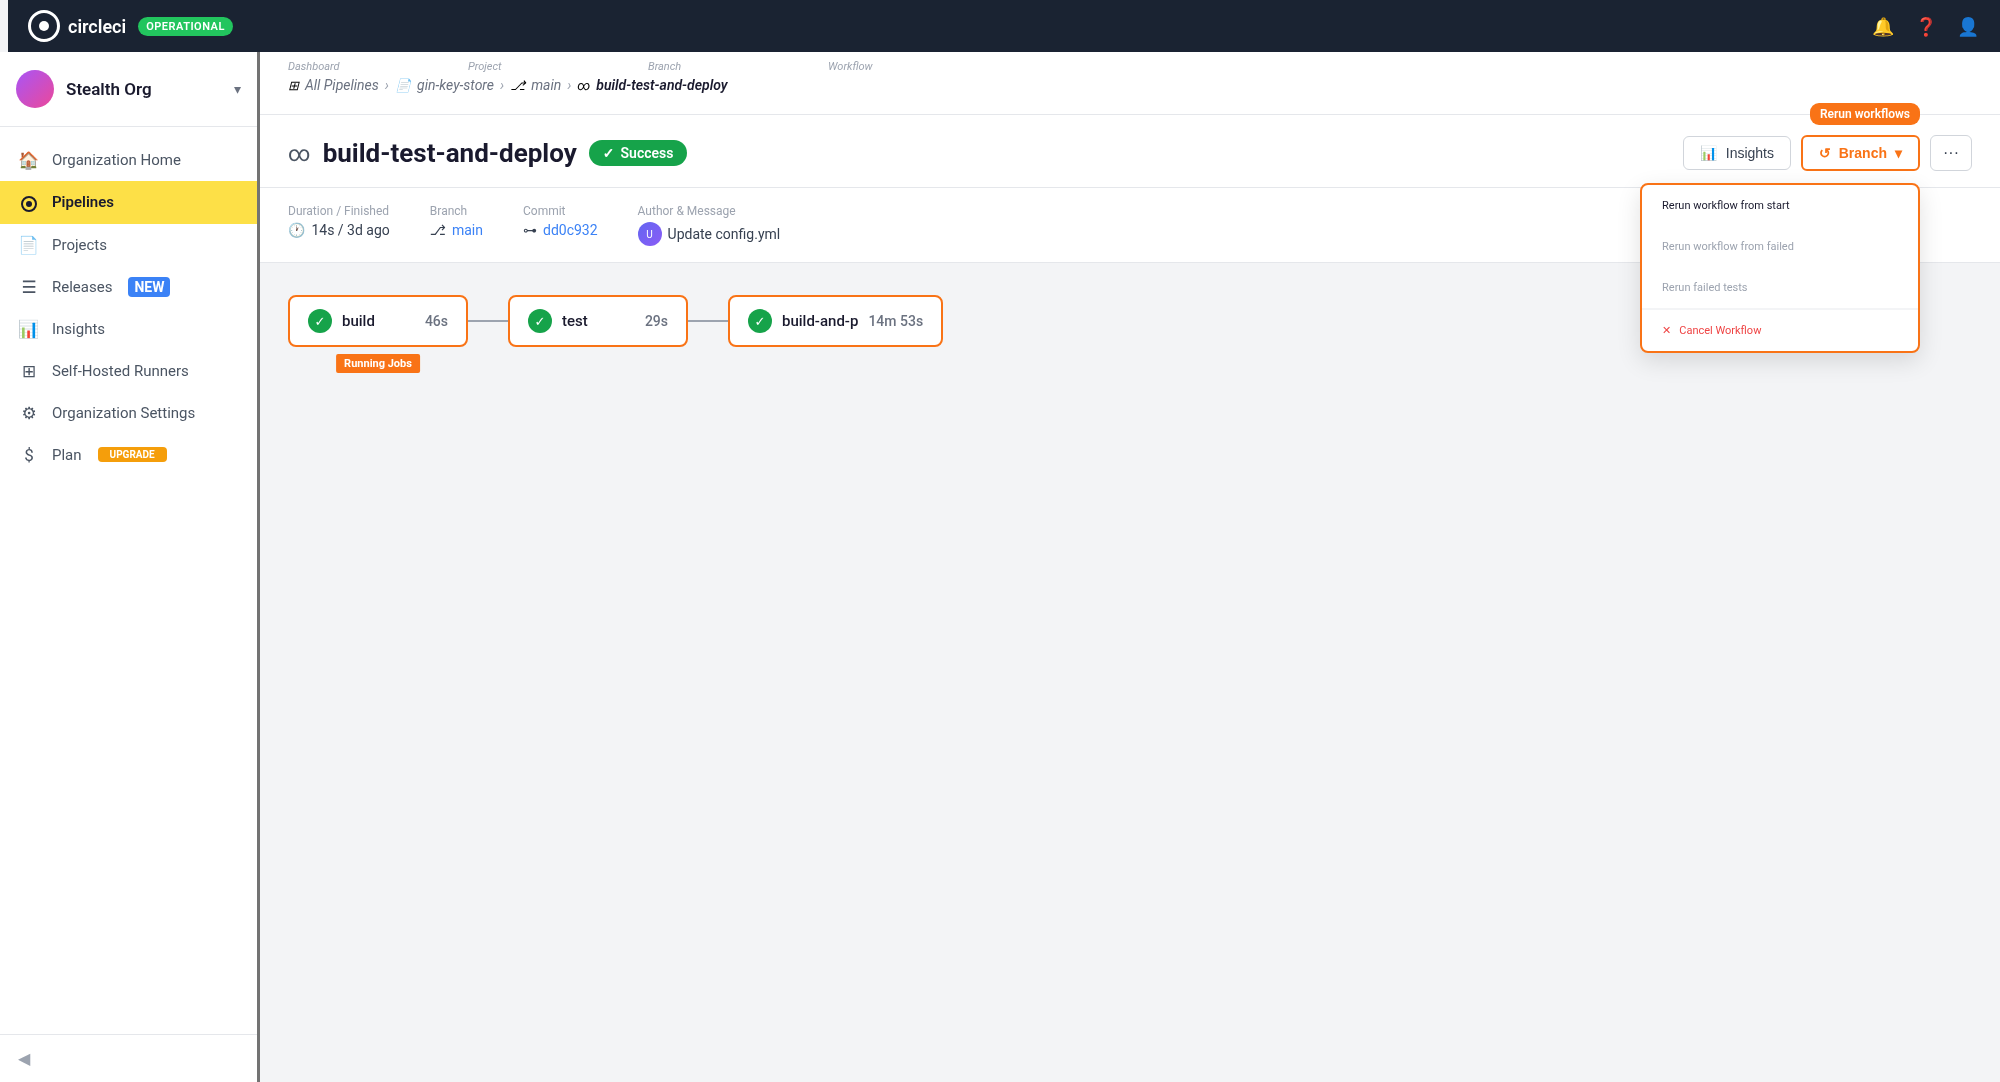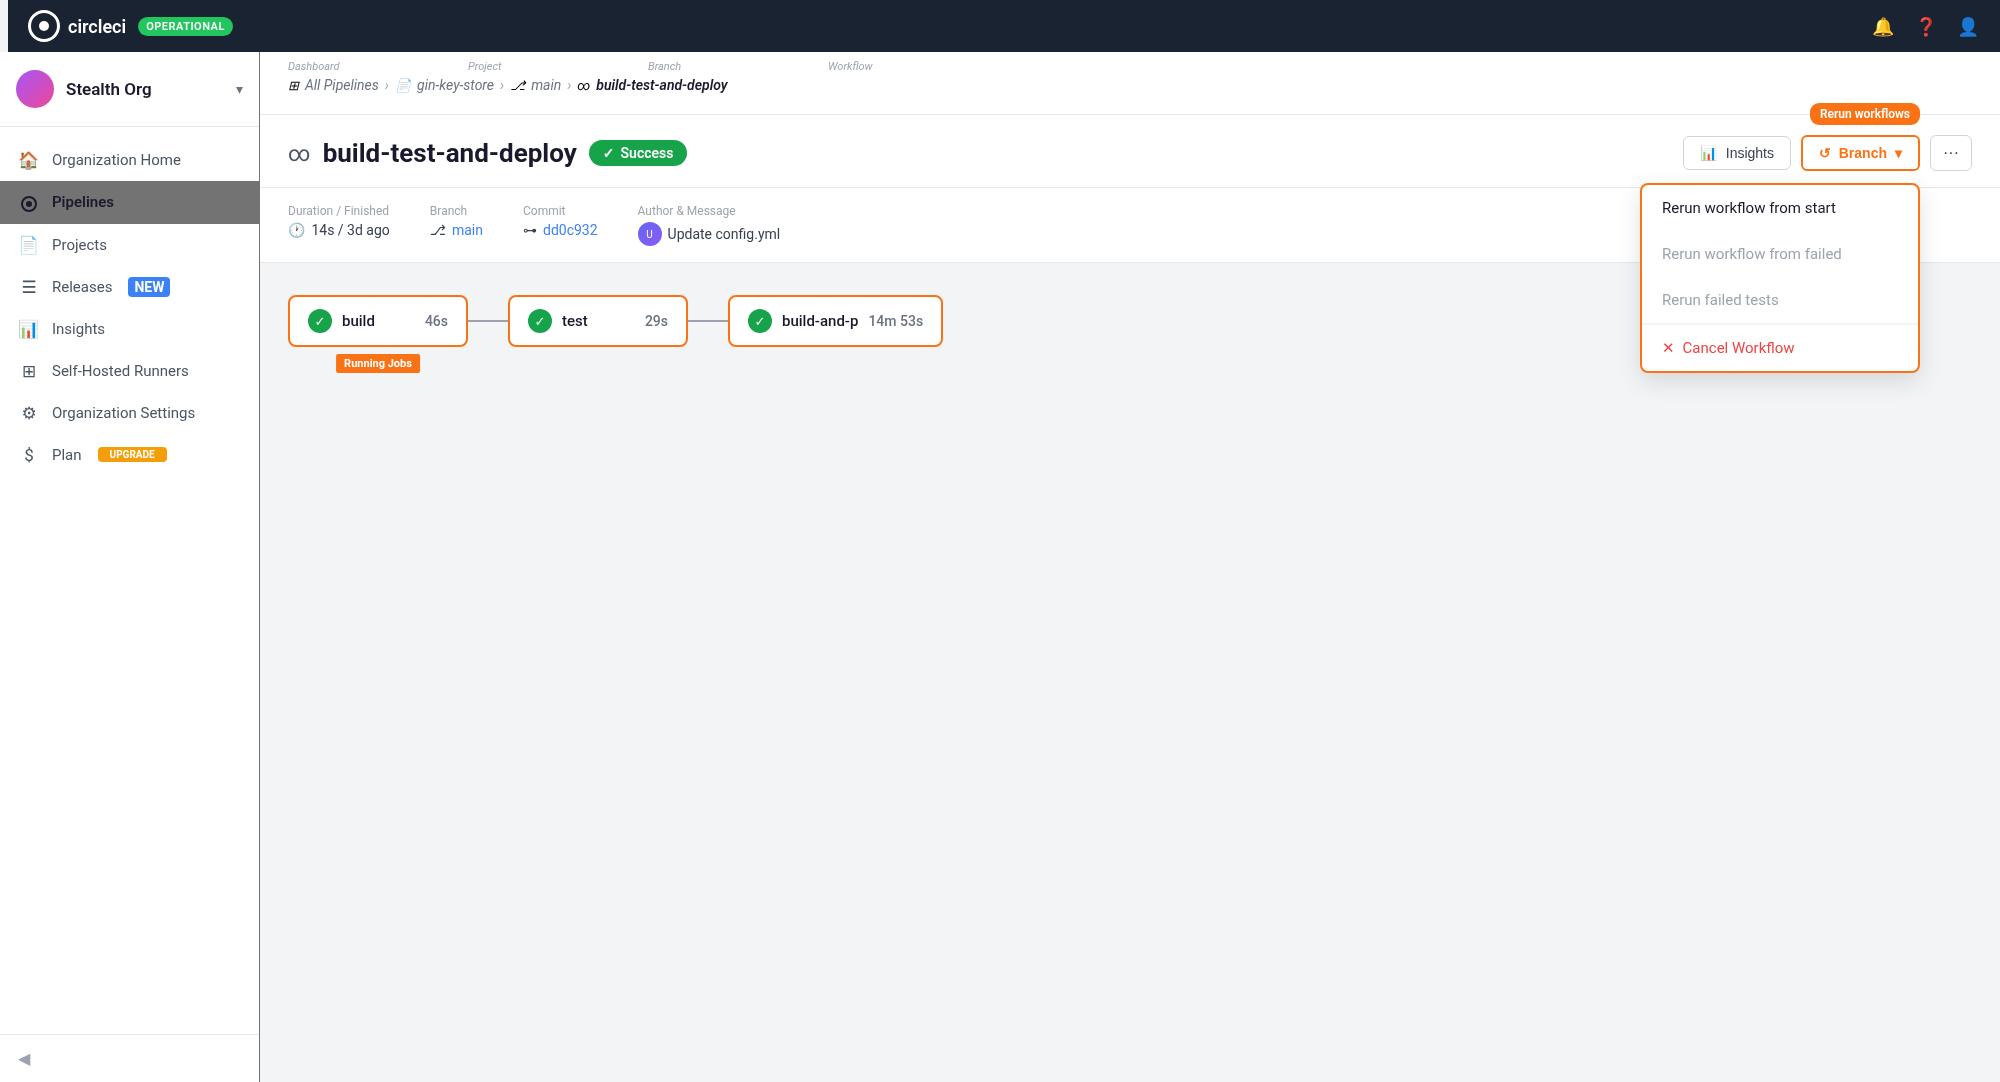--- a/index.html
+++ b/index.html
@@ -47,21 +47,21 @@
     .main-layout {
       display: flex;
       margin-top: 52px;
       height: calc(100vh - 52px);
     }
 
     
     .sidebar {
       width: 260px;
       background: white;
-      border-right: 1px solid #737373;
+      border-right: 3px solid #737373;
       display: flex;
       flex-direction: column;
       flex-shrink: 0;
       overflow-y: auto;
     }
     .org-header {
       display: flex;
       align-items: center;
       gap: 12px;
       padding: 18px 16px;
@@ -83,21 +83,21 @@
       gap: 12px;
       padding: 11px 18px;
       cursor: pointer;
       color: #4b5563;
       font-size: 15px;
       border-radius: 0;
       transition: background 0.15s;
       text-decoration: none;
     }
     .sidebar-item.active {
-      background: #737373;
+      background: #fde047;
       color: #1a1a2e;
       font-weight: 600;
     }
     .sidebar-item .icon { font-size: 17px; width: 22px; text-align: center; }
     .badge-new {
       background: #3b82f6;
       color: white;
       font-size: 14px;
       font-weight: 700;
       padding: 2px 6px;
@@ -241,21 +241,21 @@
       background: white;
       border: 1px solid #e5e7eb;
       border-radius: 8px;
       box-shadow: 0 8px 24px rgba(0,0,0,0.12);
       width: 280px;
       z-index: 200;
       border: 2px solid #f97316;
     }
     .dropdown-item {
       padding: 14px 20px;
-      font-size: 15px;
+      font-size: 11px;
       cursor: pointer;
       color: #1a1a2e;
     }
     .dropdown-item.muted { color: #9ca3af; }
     .dropdown-item.danger {
       color: #ef4444;
       display: flex;
       align-items: center;
       gap: 8px;
       border-top: 1px solid #f3f4f6;

